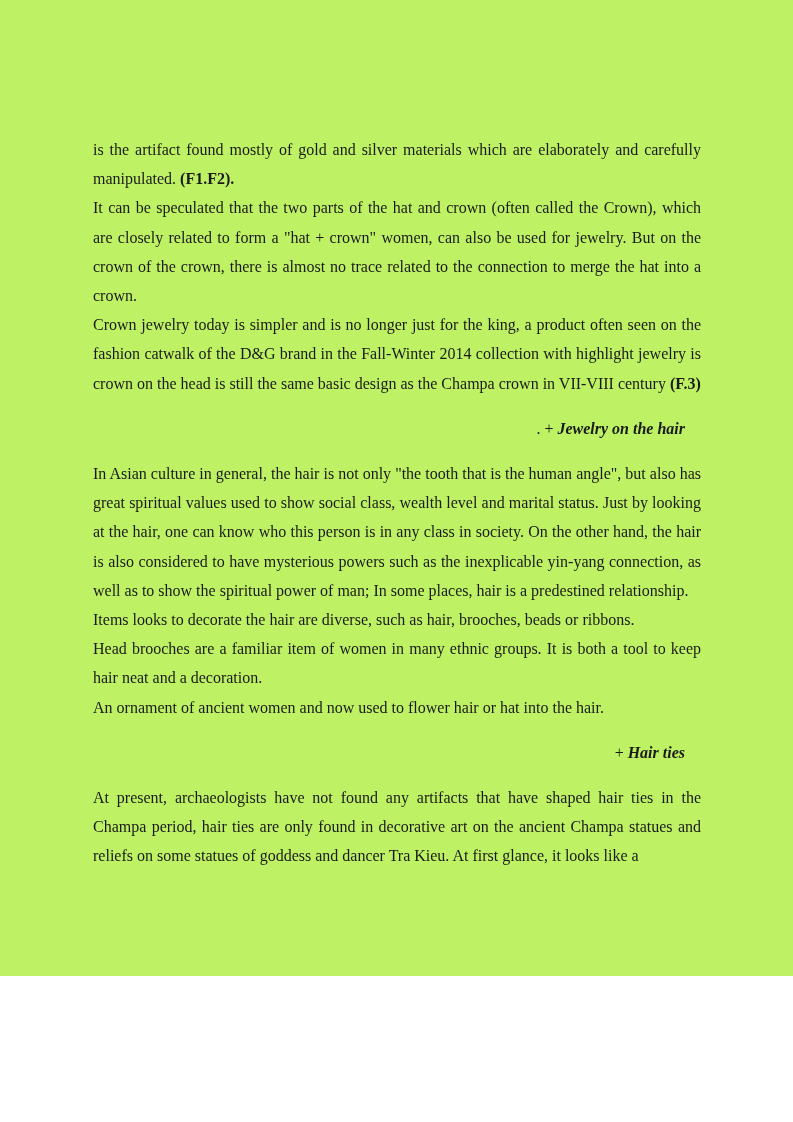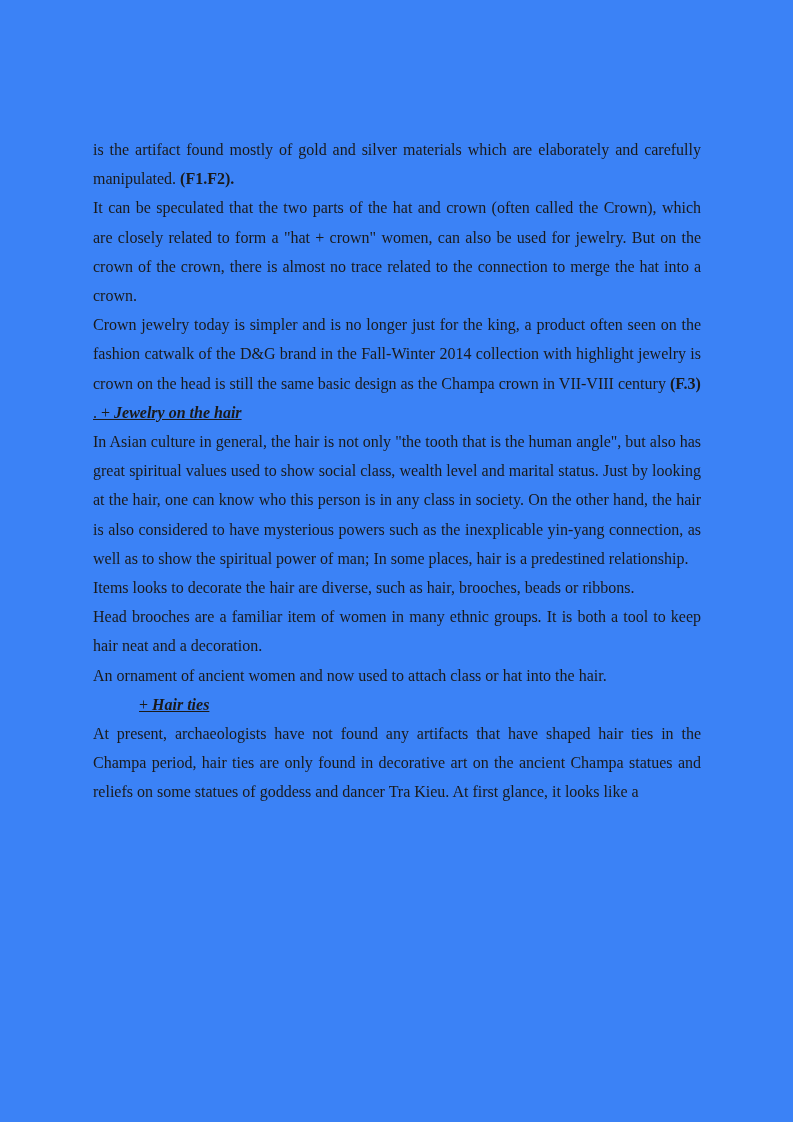--- a/index.html
+++ b/index.html
@@ -3,38 +3,37 @@
 <meta charset="utf-8">
 <style>
   html, body {
     margin: 0;
     padding: 0;
     background: #ffffff;
   }
   .page {
     position: relative;
     width: 793px;
-    height: 1122px;
-    background: #3b82f6;
+    height: 976px;
+    background: #bef264;
     box-sizing: border-box;
     padding: 135px 92px 0 93px;
     font-family: "Liberation Serif", serif;
     font-size: 16px;
     line-height: 29.2px;
     color: #1a1a1a;
     overflow: hidden;
   }
   p.para {
     margin: 0;
     text-align: justify;
   }
   p.hdr {
-    margin: 0;
-    text-align: left;
-    text-decoration: underline;
+    margin: 16px;
+    text-align: right;
   }
   .b  { font-weight: 700; }
   .bi { font-weight: 700; font-style: italic; }
   .ind { text-indent: 46px; }
 </style>
 </head>
 <body>
 
 <div class="page">
 
@@ -46,21 +45,21 @@
 
   <p class="hdr"><span>. + </span><span class="bi">Jewelry on the hair</span></p>
 
   <p class="para"><span>In Asian culture in general, the hair is not only "the tooth that is the human angle", but also has great spiritual values used to show social class, wealth level and marital status. Just by looking at the hair, one can know who this person is in any class in society. On the other hand, the hair is also considered to have mysterious powers such as the inexplicable yin-yang connection, as well as to show the spiritual power of man; In some places, hair is a predestined relationship.</span></p>
 
   <p class="para"><span>Items looks to decorate the hair are diverse, such as hair, brooches, beads or ribbons.</span></p>
 
 
   <p class="para"><span>Head brooches are a familiar item of women in many ethnic groups. It is both a tool to keep hair neat and a decoration.</span></p>
 
-  <p class="para"><span>An ornament of ancient women and now used to attach class or hat into the hair.</span></p>
+  <p class="para"><span>An ornament of ancient women and now used to flower hair or hat into the hair.</span></p>
 
 
 
   <p class="hdr ind"><span>+ </span><span class="bi">Hair ties</span></p>
 
   <p class="para"><span>At present, archaeologists have not found any artifacts that have shaped hair ties in the Champa period, hair ties are only found in decorative art on the ancient Champa statues and reliefs on some statues of goddess and dancer Tra Kieu. At first glance, it looks like a</span></p>
 
 </div>
 
 </body></html>

